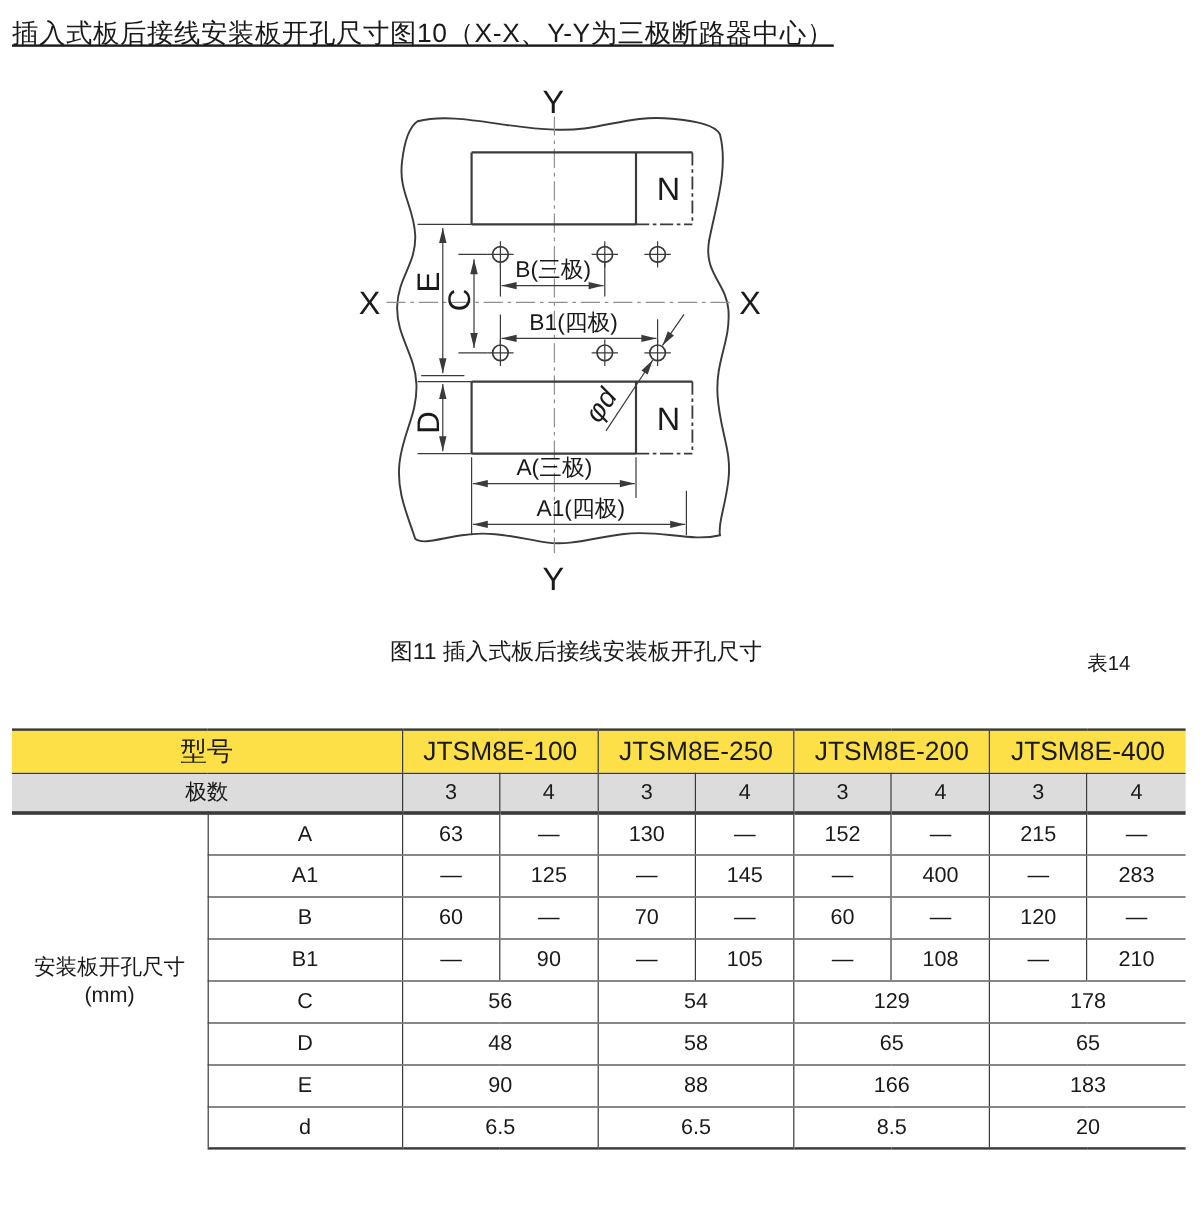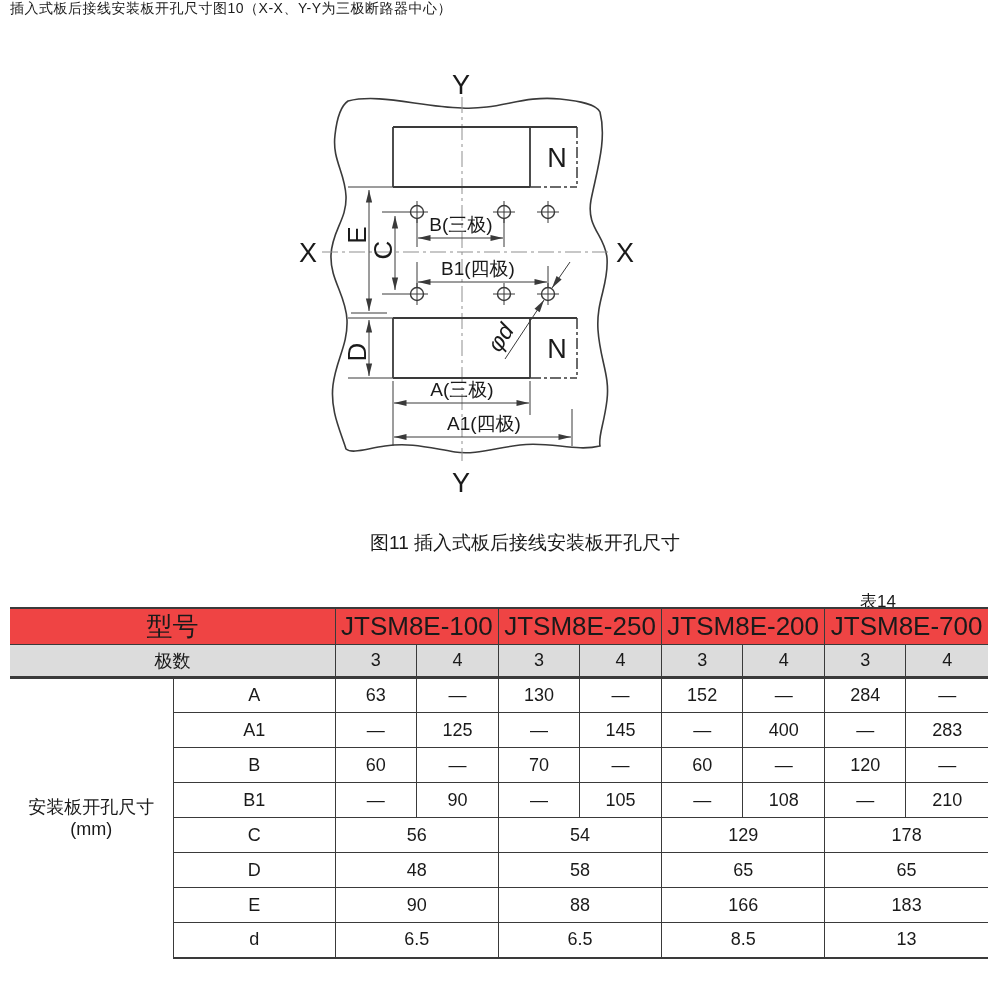--- a/index.html
+++ b/index.html
@@ -2,42 +2,42 @@
 <html><head>
 <meta charset="utf-8">
 <style>
   html,body{margin:0;padding:0;}
   body{
     width:1000px;height:1006px;position:relative;background:#ffffff;
     font-family:"Liberation Sans","DejaVu Sans",sans-serif;color:#1a1a1a;
     overflow:hidden;
   }
   .abs{position:absolute;}
-  #title{left:10px;top:0;font-size:14px;font-weight:500;letter-spacing:0.5px;white-space:nowrap;}
-  #caption{left:280px;top:530px;width:400px;text-align:right;font-size:19px;font-weight:500;}
-  #tabletag{left:860px;top:590px;width:128px;text-align:left;font-size:17px;font-weight:500;}
+  #title{left:10px;top:13px;font-size:22px;font-weight:500;letter-spacing:0.5px;white-space:nowrap;text-decoration:underline;}
+  #caption{left:280px;top:530px;width:400px;text-align:center;font-size:19px;font-weight:500;}
+  #tabletag{left:860px;top:541px;width:128px;text-align:center;font-size:17px;font-weight:500;}
   #diagram{left:280px;top:70px;width:380px;height:430px;}
   svg text{font-family:"Liberation Sans","DejaVu Sans",sans-serif;fill:#1a1a1a;}
   .axis-label{font-size:27px;}
   .n-label{font-size:27px;}
   .dim-label{font-size:19px;}
   .dim-label-big{font-size:26px;}
   .phi-label{font-size:23px;font-style:italic;}
 
   
   #spec-table{
     position:absolute;left:10px;top:607px;width:978px;
     border-collapse:collapse;table-layout:fixed;
     font-size:18px;color:#1a1a1a;
   }
   #spec-table td{
     text-align:center;vertical-align:middle;padding:0;
     height:35px;box-sizing:border-box;
   }
-  #spec-table tr.hdr1 td{height:36px;background:#ef4444;border-top:2px solid #3a3a3a;border-bottom:1px solid #3a3a3a;font-size:26px;}
+  #spec-table tr.hdr1 td{height:36px;background:#fde047;border-top:2px solid #3a3a3a;border-bottom:1px solid #3a3a3a;font-size:22px;}
   #spec-table tr.hdr2 td{height:33px;background:#dcdcdc;border-bottom:3px solid #3a3a3a;}
   #spec-table td.bl{border-left:1px solid #3a3a3a;}
   #spec-table tr.body td{border-bottom:1px solid #3a3a3a;}
   #spec-table tr.body:last-child td{border-bottom:2px solid #3a3a3a;}
   #spec-table td.grp{border-bottom:none !important;line-height:1.25;}
 </style>
 </head>
 <body>
 
 <div class="abs" id="title">插入式板后接线安装板开孔尺寸图10（X-X、Y-Y为三极断路器中心）</div>
@@ -184,21 +184,21 @@
       <col style="width:82px">
       <col style="width:81px">
       <col style="width:82px">
   </colgroup>
   <tbody>
       <tr class="hdr1">
     <td colspan="2">型号</td>
     <td colspan="2" class="bl">JTSM8E-100</td>
     <td colspan="2" class="bl">JTSM8E-250</td>
     <td colspan="2" class="bl">JTSM8E-200</td>
-    <td colspan="2" class="bl">JTSM8E-700</td>
+    <td colspan="2" class="bl">JTSM8E-400</td>
   </tr>
   <tr class="hdr2">
     <td colspan="2">极数</td>
     <td class="bl">3</td>
     <td class="bl">4</td>
     <td class="bl">3</td>
     <td class="bl">4</td>
     <td class="bl">3</td>
     <td class="bl">4</td>
     <td class="bl">3</td>
@@ -209,21 +209,21 @@
       <span>安装板开孔尺寸</span><br>
       <span>(mm)</span>
     </td>
     <td class="bl">A</td>
     <td class="bl">63</td>
     <td class="bl">—</td>
     <td class="bl">130</td>
     <td class="bl">—</td>
     <td class="bl">152</td>
     <td class="bl">—</td>
-    <td class="bl">284</td>
+    <td class="bl">215</td>
     <td class="bl">—</td>
   </tr>
   <tr class="body">
     <td class="bl">A1</td>
     <td class="bl">—</td>
     <td class="bl">125</td>
     <td class="bl">—</td>
     <td class="bl">145</td>
     <td class="bl">—</td>
     <td class="bl">400</td>
@@ -271,16 +271,16 @@
     <td colspan="2" class="bl">90</td>
     <td colspan="2" class="bl">88</td>
     <td colspan="2" class="bl">166</td>
     <td colspan="2" class="bl">183</td>
   </tr>
   <tr class="body">
     <td class="bl">d</td>
     <td colspan="2" class="bl">6.5</td>
     <td colspan="2" class="bl">6.5</td>
     <td colspan="2" class="bl">8.5</td>
-    <td colspan="2" class="bl">13</td>
+    <td colspan="2" class="bl">20</td>
   </tr>
 </tbody>
   </table>
 
 </body></html>

